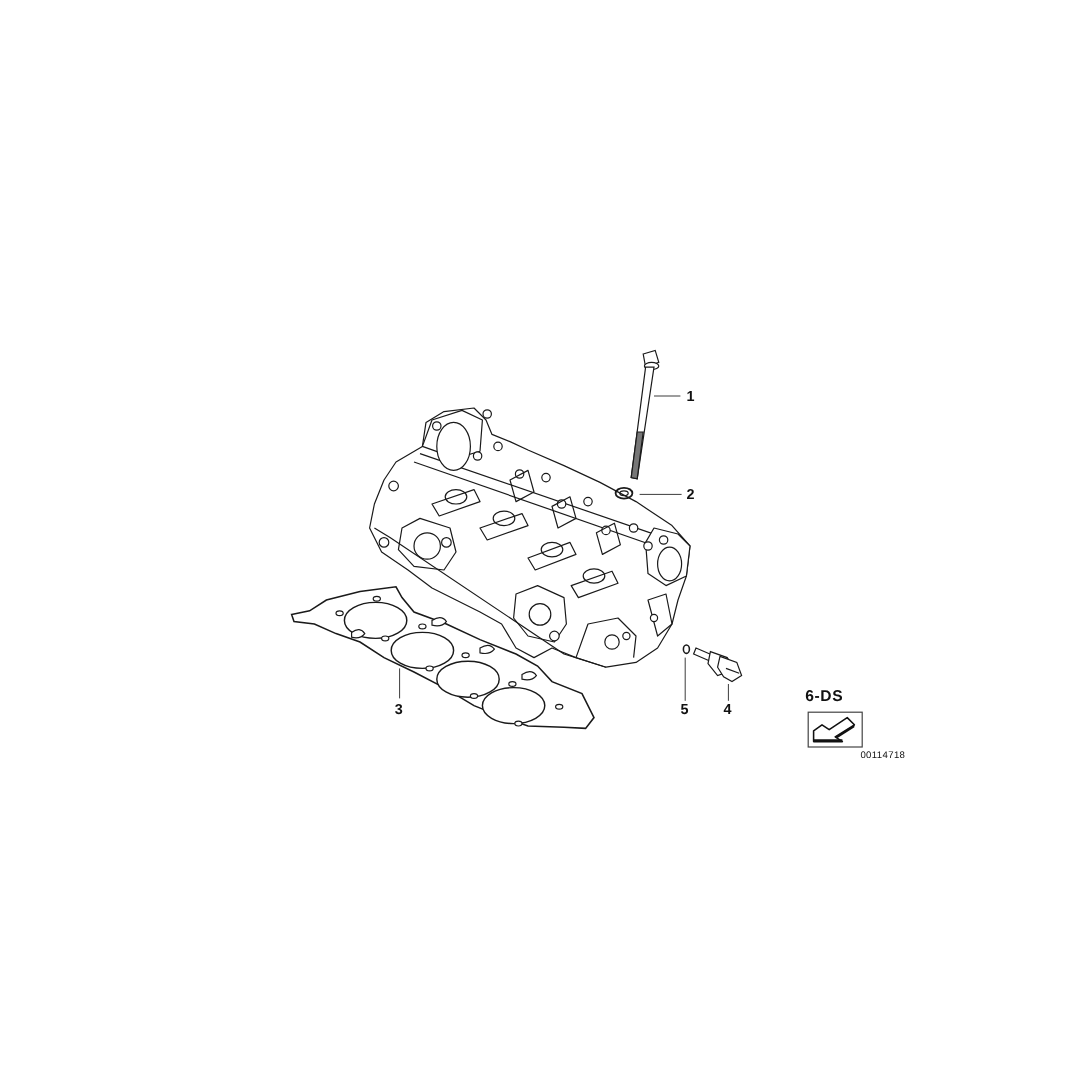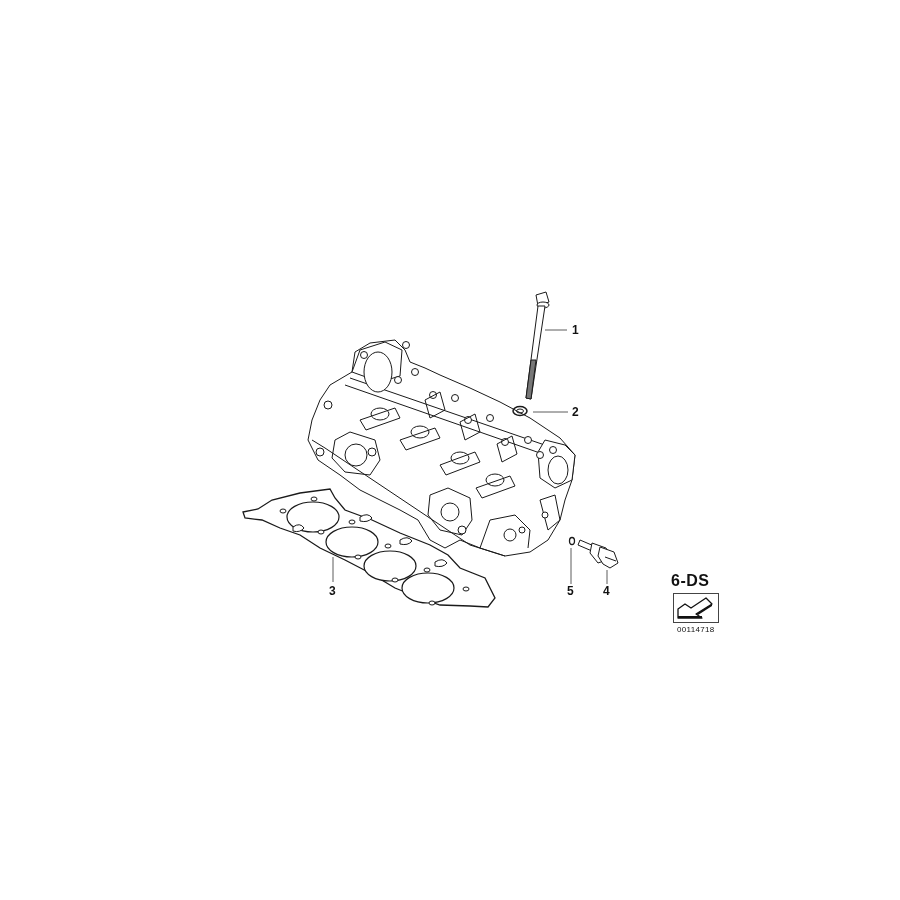--- a/index.html
+++ b/index.html
@@ -1,19 +1,19 @@
 <!DOCTYPE html>
 <html><head>
   <meta charset="utf-8">
   <style>
     html, body { margin: 0; padding: 0; background: #ffffff; }
     body { width: 900px; height: 900px; position: relative; overflow: hidden; font-family: "Liberation Sans", sans-serif; }
     #canvas { position: absolute; left: 0; top: 0; width: 900px; height: 900px; }
     .callout { position: absolute; font-family: "Liberation Sans", sans-serif; font-weight: bold; font-size: 12px; color: #111; line-height: 12px; }
-    .group-label { position: absolute; font-family: "Liberation Sans", sans-serif; font-weight: bold; font-size: 16px; color: #111; letter-spacing: 0.5px; }
+    .group-label { position: absolute; font-family: "Liberation Sans", sans-serif; font-weight: bold; font-size: 13px; color: #111; letter-spacing: 0.5px; }
     .diagram-id { position: absolute; font-family: "Liberation Sans", sans-serif; font-size: 8px; color: #111; letter-spacing: 0.3px; }
     .icon-box { position: absolute; border: 1px solid #444; background: #fff; }
   </style>
 </head>
 <body>
 
 <svg id="canvas" viewBox="0 0 900 900" xmlns="http://www.w3.org/2000/svg">
 
   <g fill="#fff" stroke="#1a1a1a" stroke-width="1" stroke-linejoin="round">
 
@@ -136,13 +136,13 @@
 <div class="callout" style="left:603px; top:585px;">4</div>
 
 <div class="group-label" style="left:671px; top:572px;">6-DS</div>
 <div class="icon-box" style="left:673px; top:593px; width:44px; height:28px;">
   <svg width="44" height="28" viewBox="0 0 44 28">
     <path d="M4,15 L4,24 L28,24 L22,20 L38,10 L32,4 L17,14 L11,10 Z" fill="#fff" stroke="#111" stroke-width="1.3" stroke-linejoin="round"></path>
     <path d="M4,22 L28,22 L28,24 L4,24 Z" fill="#111"></path>
     <path d="M22,20 L38,10 L38,12 L24,21 Z" fill="#111"></path>
   </svg>
 </div>
-<div class="diagram-id" style="left:667px; top:625px;padding-left:10px;">00114718</div>
+<div class="diagram-id" style="left:707px; top:625px;padding-left:10px;">00114718</div>
 
 </body></html>

